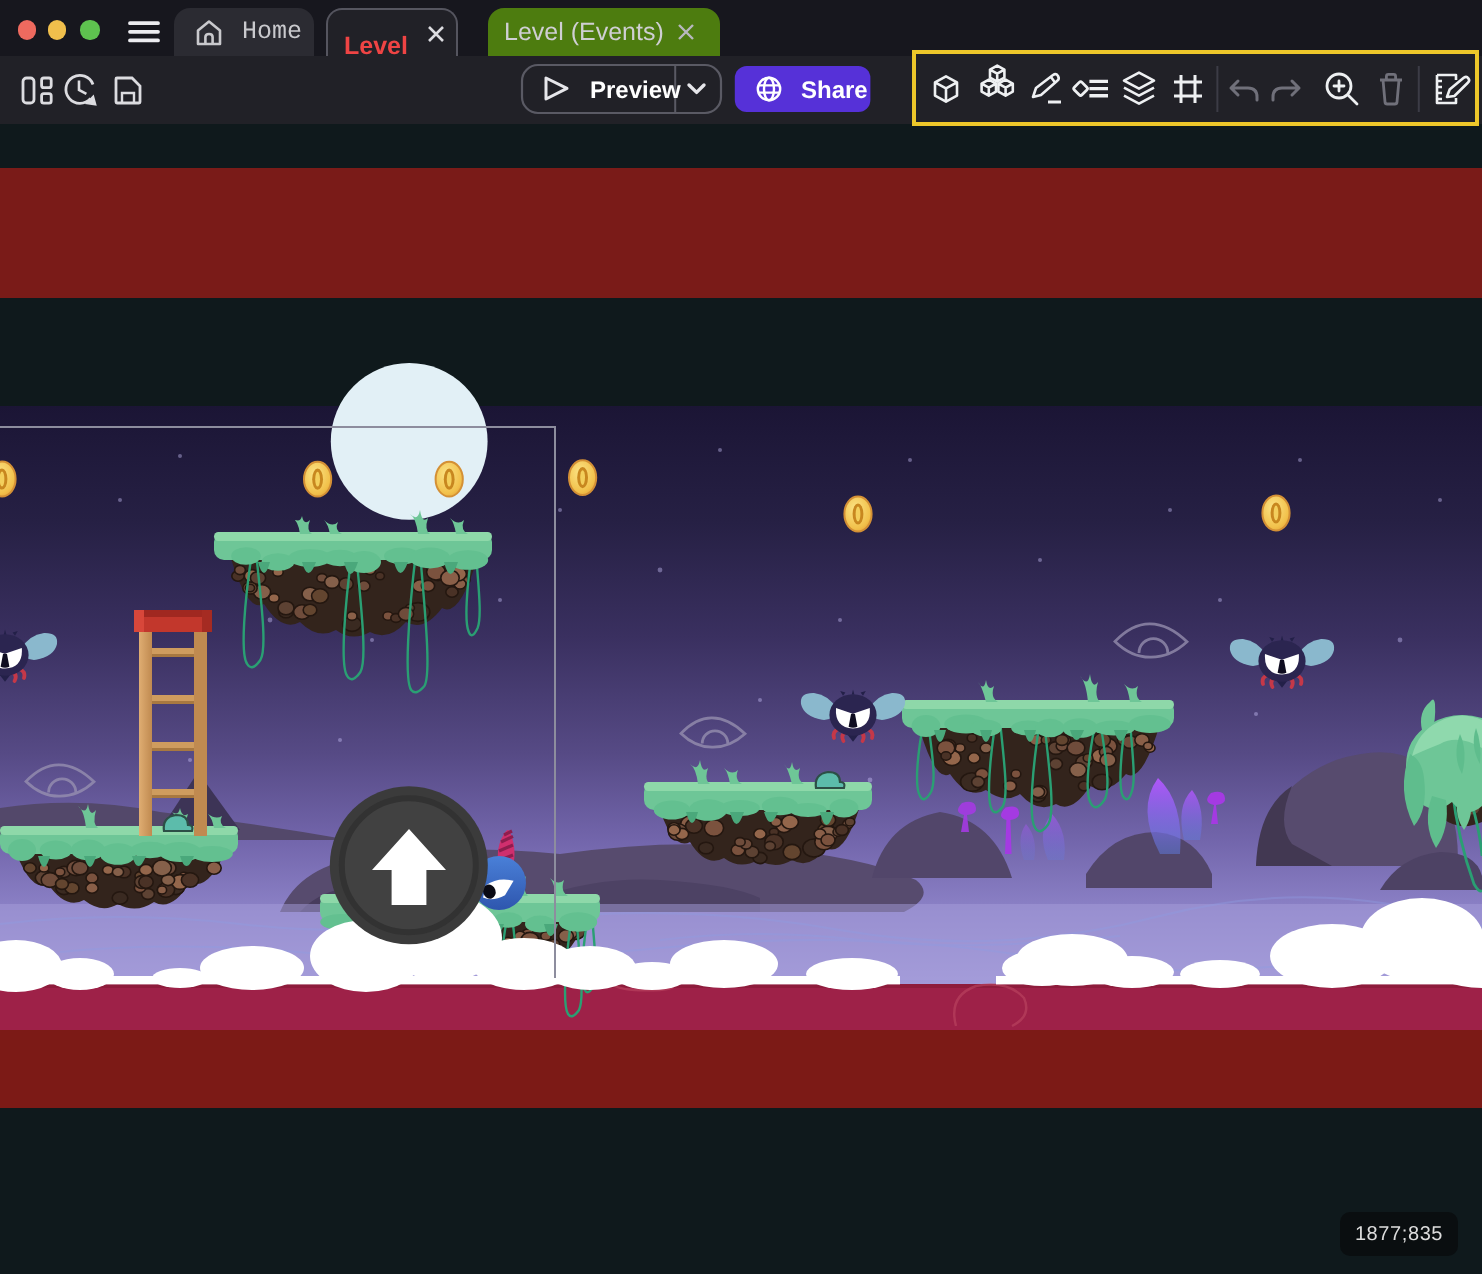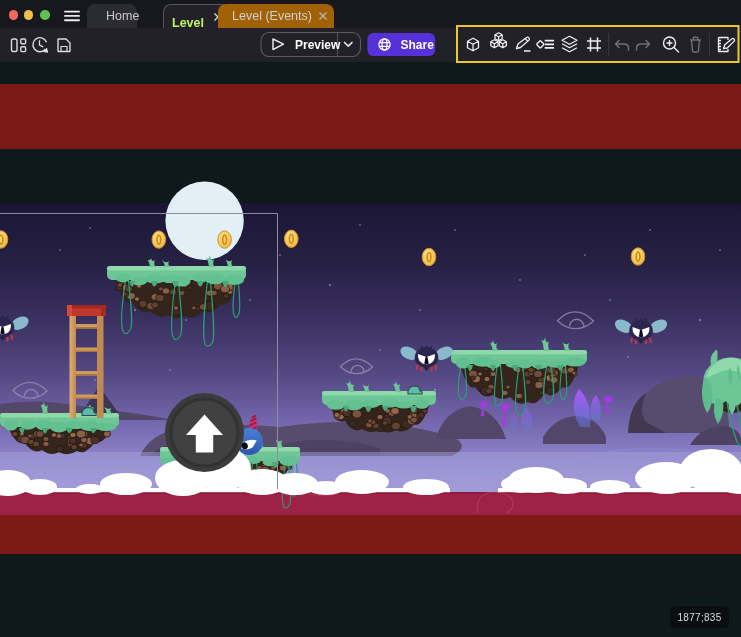--- a/index.html
+++ b/index.html
@@ -518,33 +518,33 @@
 <div class="abs" id="row1"></div>
 <div class="abs" id="row2"></div>
 <div class="abs tl" style="left:8.6px;background:#ee6a5f;"></div>
 <div class="abs tl" style="left:23.9px;background:#f0bf4c;"></div>
 <div class="abs tl" style="left:40.1px;background:#5ec24f;"></div>
 <svg class="abs" style="left:64px;top:10px;" width="16" height="13" viewBox="0 0 16 13">
 <g stroke="#ececf0" stroke-width="1.9" stroke-linecap="round">
       <path d="M1 1.6 H15 M1 5.9 H15 M1 10.2 H15"></path>
     </g>
   </svg>
-<div class="abs tab" style="left:87px;width:50px;background:#2b2b32;">
+<div class="abs tab" style="left:87px;width:70px;background:#2b2b32;font-family:Liberation Mono, monospace;">
 <svg style="margin-left:10px" width="15" height="15" viewBox="0 0 15 15" fill="none" stroke="#c9c9cd" stroke-width="1.3" stroke-linejoin="round">
       <path d="M2 6.2 L7.5 1.8 L13 6.2 V13 H2 Z M5.7 13 V9.5 Q5.7 8 7.5 8 Q9.3 8 9.3 9.5 V13"></path>
     </svg>
 <span class="tabtxt" style="color:#c9c9cd;margin-left:9px;">Home</span>
   </div>
 <div class="abs tab" style="left:163px;width:66px;background:#212127;border:1px solid #55555f;border-bottom:none;box-sizing:border-box;">
-<span class="tabtxt" style="color:#bef264;font-weight:bold;margin-left:8px;margin-top:12px;">Level</span>
+<span class="tabtxt" style="color:#ef4444;font-weight:bold;margin-left:8px;margin-top:12px;">Level</span>
 <svg style="margin-left:9px" width="10" height="10" viewBox="0 0 10 10">
       <path d="M1.5 1.5 L8.5 8.5 M8.5 1.5 L1.5 8.5" stroke="#dcdce0" stroke-width="1.3"></path>
     </svg>
   </div>
-<div class="abs tab" style="left:218px;width:116px;background:#a16207;justify-content:center;">
+<div class="abs tab" style="left:244px;width:116px;background:#4d7c0f;">
 <span class="tabtxt" style="color:#cfcfd3;margin-left:8px;">Level (Events)</span>
 <svg style="margin-left:6px" width="10" height="10" viewBox="0 0 10 10">
       <path d="M1.5 1.5 L8.5 8.5 M8.5 1.5 L1.5 8.5" stroke="#b8b8be" stroke-width="1.2"></path>
     </svg>
   </div>
 <svg class="abs" style="left:0;top:28px;" width="456" height="34" viewBox="0 0 456 34">
 <g stroke="#dcdce0" stroke-width="1.4" fill="none">
 <rect x="11.5" y="11" width="5.5" height="12.5" rx="1.8"></rect>
 <rect x="20.8" y="11" width="4.8" height="4.8" rx="1.1"></rect>
 <rect x="20.8" y="18.8" width="4.8" height="4.8" rx="1.1"></rect>

